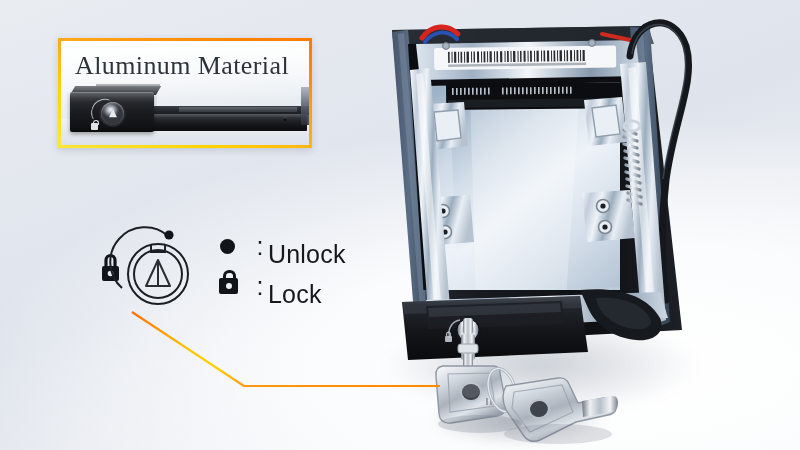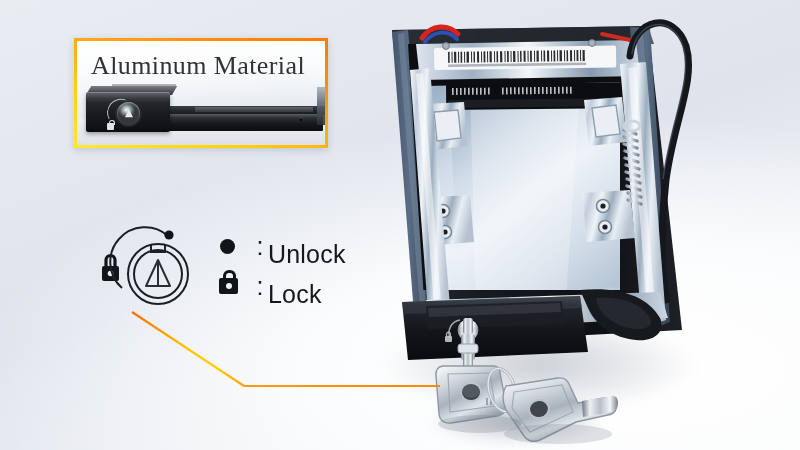--- a/index.html
+++ b/index.html
@@ -21,21 +21,21 @@
     filter:blur(6px);
   }
   .floor-shadow2{
     position:absolute;left:392px;top:386px;width:250px;height:70px;
     background:radial-gradient(50% 50% at 50% 50%, rgba(80,95,115,.34) 0%, rgba(80,95,115,0) 72%);
     filter:blur(5px);
   }
 
   
   .inset{
-    position:absolute;left:74px;top:38px;width:248px;height:104px;
+    position:absolute;left:58px;top:38px;width:248px;height:104px;
     border:3px solid transparent;
     background:
       linear-gradient(175deg,#fdfefe 0%,#f2f5f8 38%,#e7ecf1 64%,#dfe5ec 100%) padding-box,
       linear-gradient(200deg,#ff7a00 0%,#ff8c0a 22%,#ffa81a 45%,#ffd400 72%,#ffe838 100%) border-box;
     box-shadow:0 2px 7px rgba(40,55,75,.18);
     overflow:hidden;
   }
   .inset-title{
     position:absolute;left:14px;top:10px;right:6px;
     font-family:"Liberation Serif", serif;

